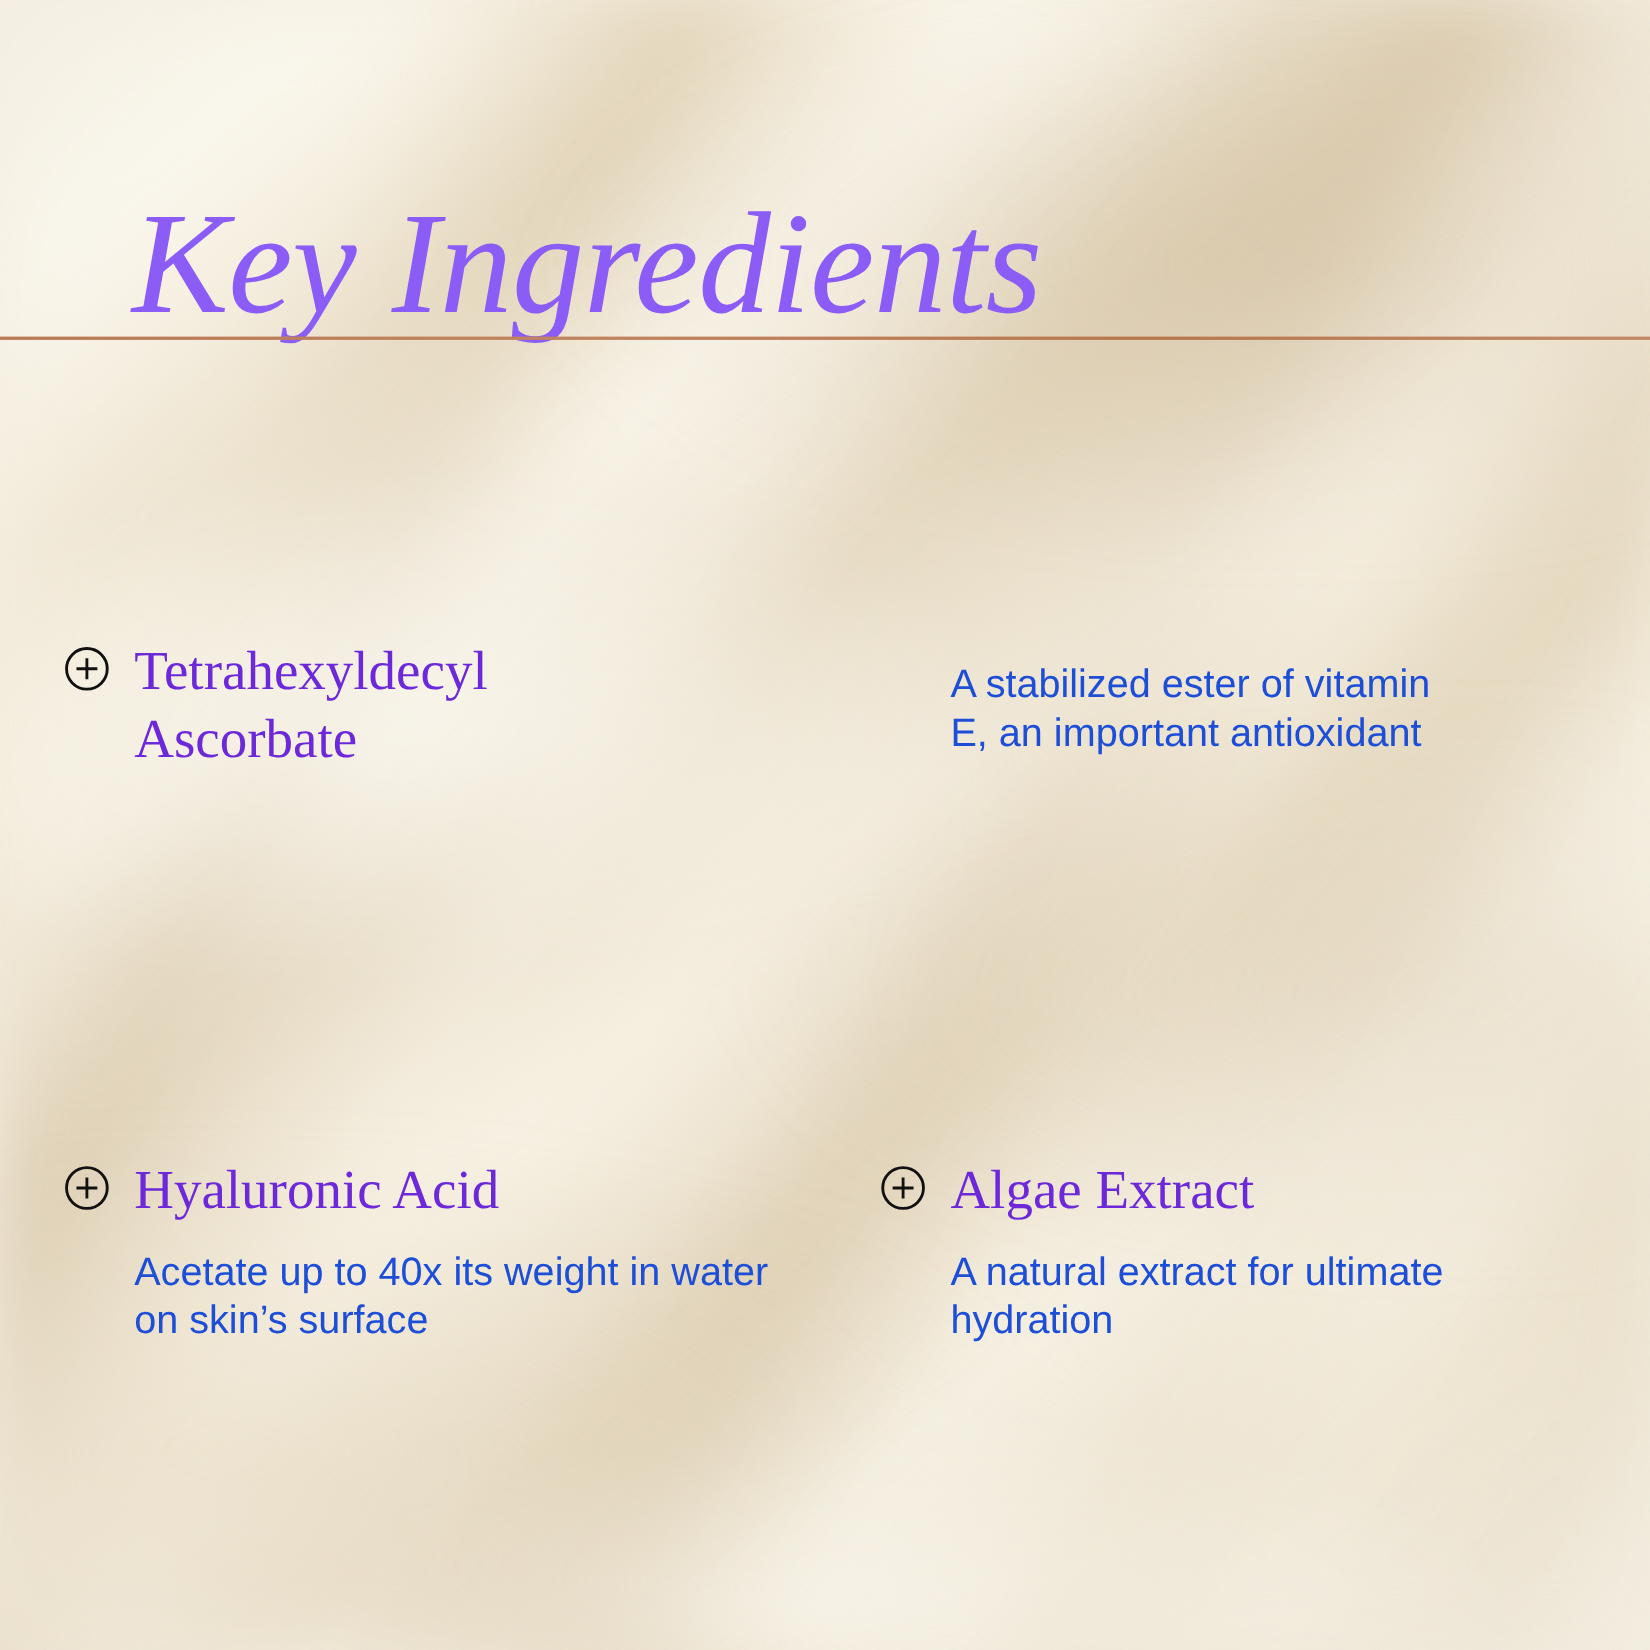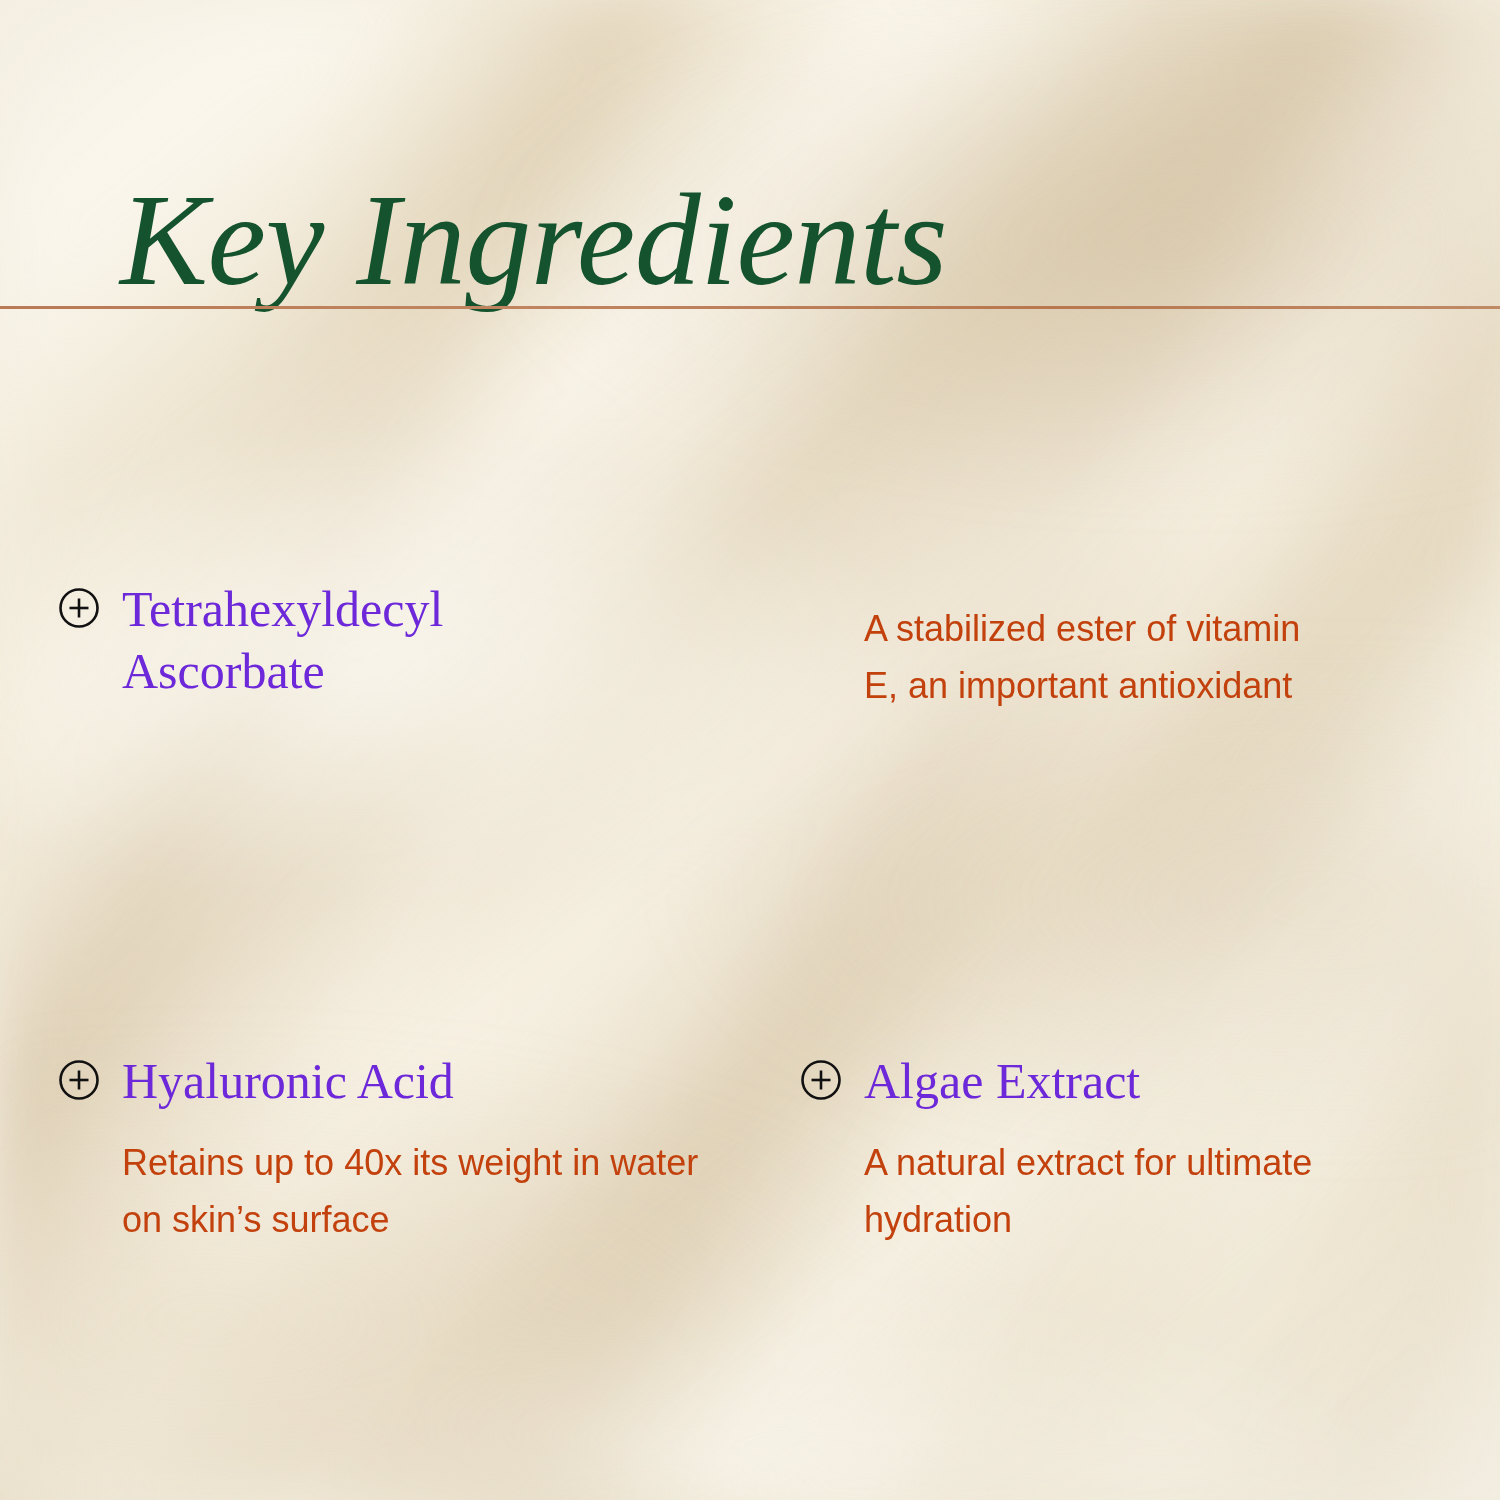--- a/index.html
+++ b/index.html
@@ -104,21 +104,21 @@
   #page-title {
     position: absolute;
     left: 120px;
     top: 86px;
     font-family: "Liberation Serif", "DejaVu Serif", serif;
     font-style: italic;
     font-weight: 400;
     font-size: 132px;
     line-height: 1.0;
     letter-spacing: -0.5px;
-    color: #14532d;
+    color: #8b5cf6;
   }
 
   #divider {
     position: absolute;
     left: 0;
     top: 306px;
     width: 1500px;
     height: 3px;
     background: linear-gradient(90deg, #b97a55 0%, #c08560 35%, #b8774f 70%, #c08a66 100%);
   }
@@ -166,22 +166,22 @@
     margin-left: 22px;
     max-width: 420px;
   }
 
   .cell.col2 .item-title { max-width: 400px; }
 
   .item-desc {
     font-family: "Liberation Sans", sans-serif;
     font-weight: 400;
     font-size: 36px;
-    line-height: 57px;
-    color: #c2410c;
+    line-height: 44px;
+    color: #1d4ed8;
     margin-left: 64px;
     margin-top: 22px;
     max-width: 590px;
   }
 
   .cell.col2 .item-desc { max-width: 470px; }
 </style>
 </head>
 <body>
 
@@ -222,21 +222,21 @@
         <div class="item-head">
           <span class="plus-icon">
             <svg width="42" height="42" viewBox="0 0 42 42" aria-hidden="true">
               <circle cx="21" cy="21" r="18.5" fill="none" stroke="#121111" stroke-width="2.6"></circle>
               <line x1="21" y1="11.5" x2="21" y2="30.5" stroke="#121111" stroke-width="2.6"></line>
               <line x1="11.5" y1="21" x2="30.5" y2="21" stroke="#121111" stroke-width="2.6"></line>
             </svg>
           </span>
           <div class="item-title">Hyaluronic Acid</div>
         </div>
-        <div class="item-desc">Retains up to 40x its weight in water on skin’s surface</div>
+        <div class="item-desc">Acetate up to 40x its weight in water on skin’s surface</div>
       </div>
 
       <div class="cell col2 row2">
         <div class="item-head">
           <span class="plus-icon">
             <svg width="42" height="42" viewBox="0 0 42 42" aria-hidden="true">
               <circle cx="21" cy="21" r="18.5" fill="none" stroke="#121111" stroke-width="2.6"></circle>
               <line x1="21" y1="11.5" x2="21" y2="30.5" stroke="#121111" stroke-width="2.6"></line>
               <line x1="11.5" y1="21" x2="30.5" y2="21" stroke="#121111" stroke-width="2.6"></line>
             </svg>

